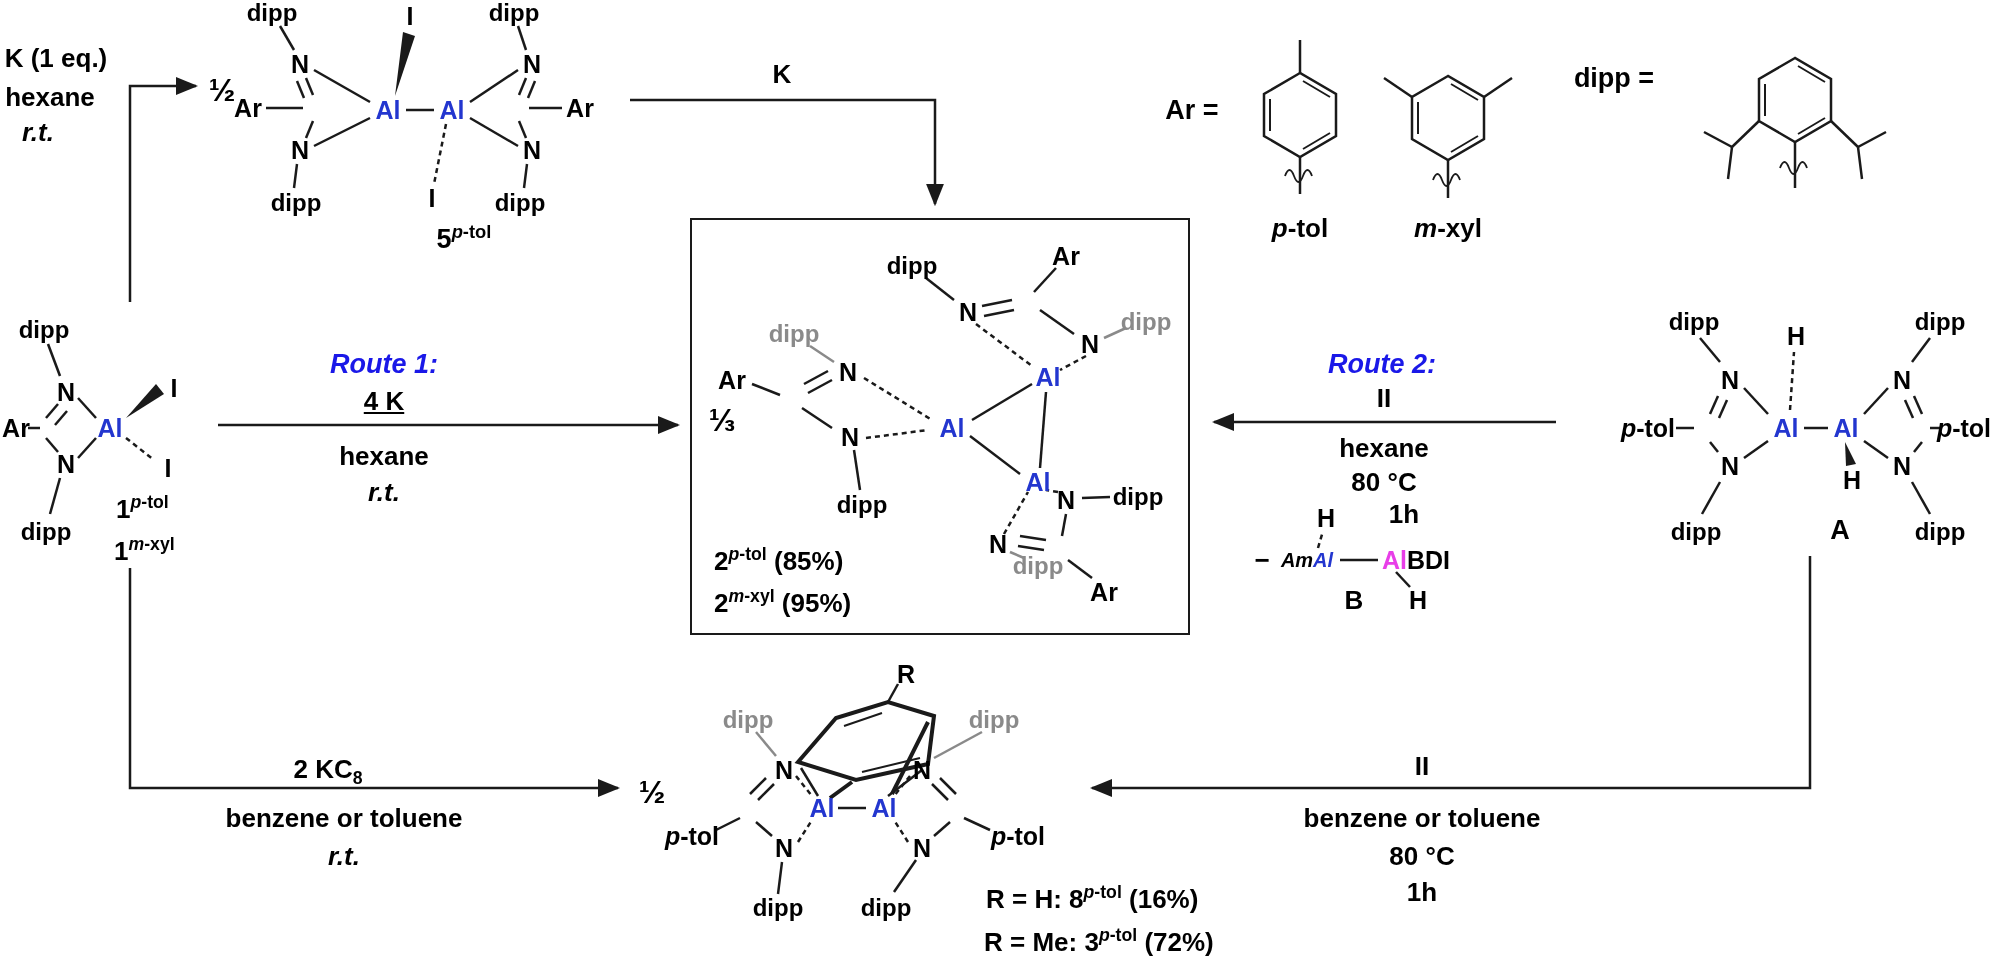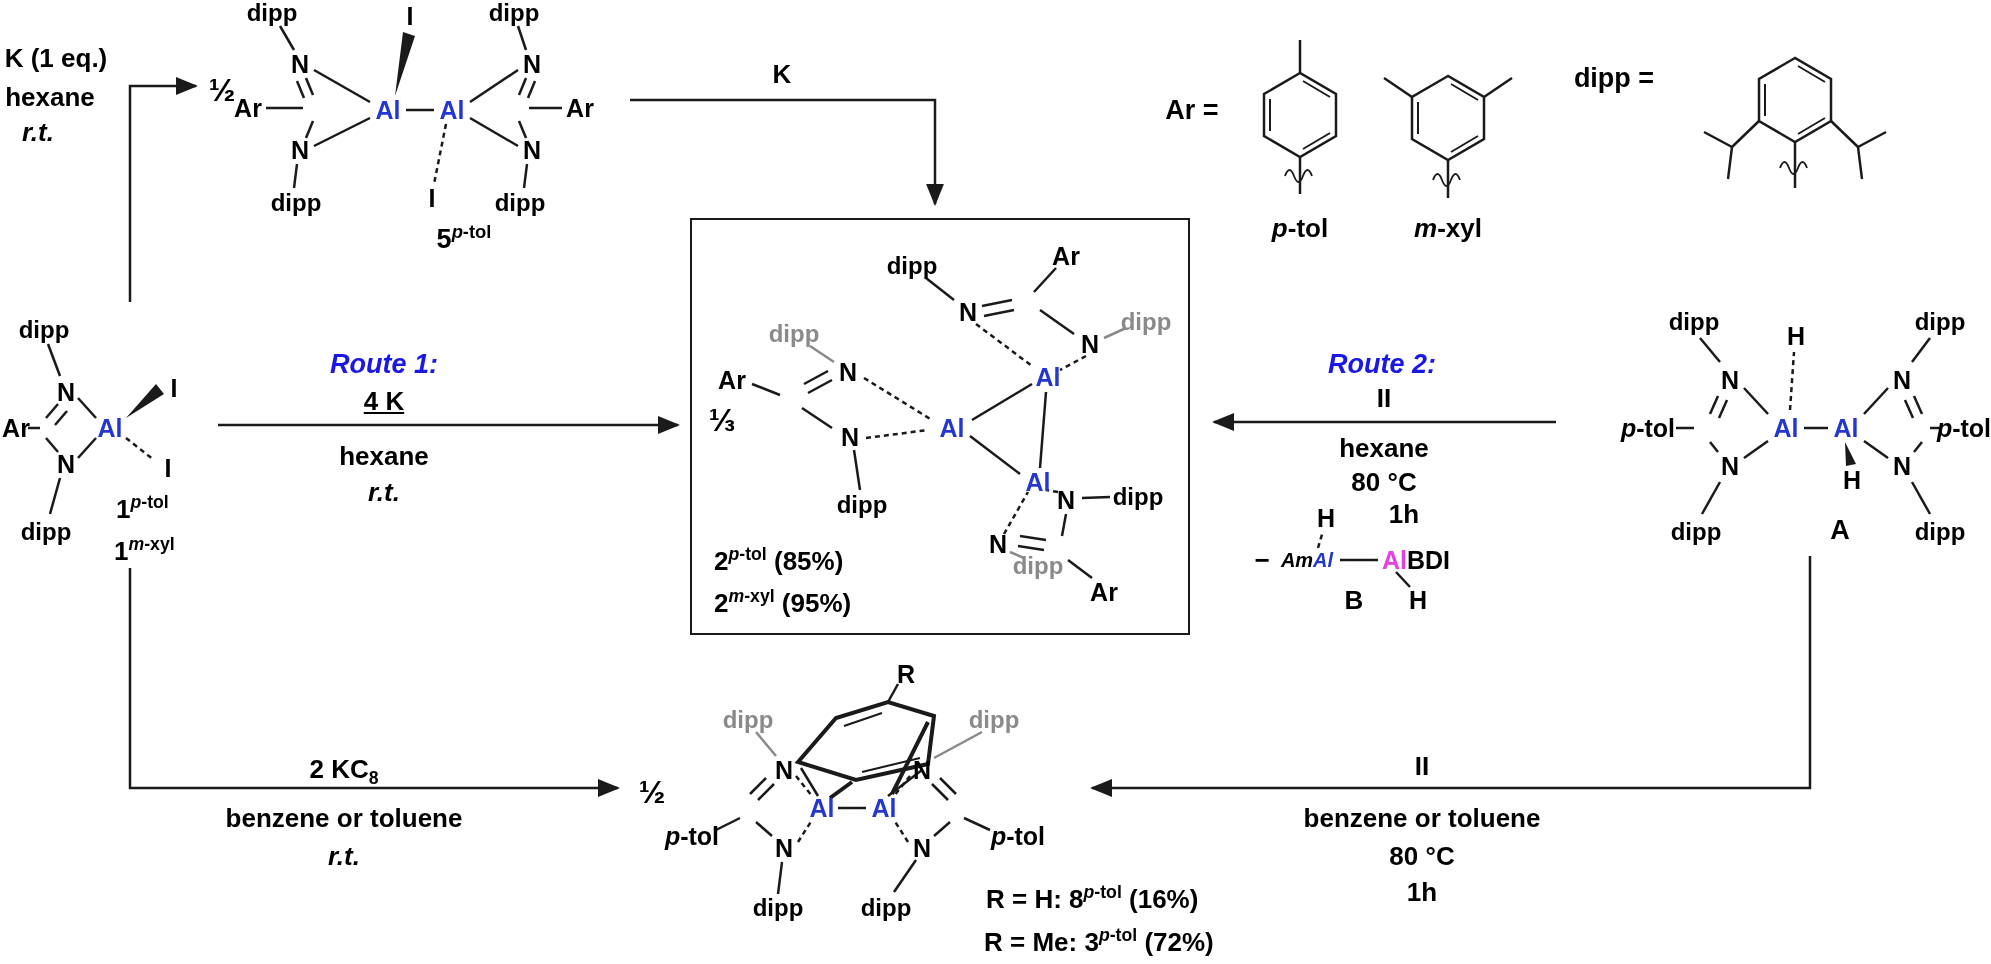--- a/index.html
+++ b/index.html
@@ -292,21 +292,21 @@
       <span class="lbl" style="left: 1648px; top: 428px; font-size: 25px;"><span style="font-style: italic;">p</span><span>-tol</span></span>
       <span class="lbl" style="left: 1786px; top: 428px; font-size: 25px; color: rgb(35, 54, 207);"><span>Al</span></span>
       <span class="lbl" style="left: 1846px; top: 428px; font-size: 25px; color: rgb(35, 54, 207);"><span>Al</span></span>
       <span class="lbl" style="left: 1964px; top: 428px; font-size: 25px;"><span style="font-style: italic;">p</span><span>-tol</span></span>
       <span class="lbl" style="left: 1730px; top: 466px; font-size: 25px;"><span>N</span></span>
       <span class="lbl" style="left: 1902px; top: 466px; font-size: 25px;"><span>N</span></span>
       <span class="lbl" style="left: 1852px; top: 480px; font-size: 25px;"><span>H</span></span>
       <span class="lbl" style="left: 1696px; top: 532px; font-size: 24px;"><span>dipp</span></span>
       <span class="lbl" style="left: 1840px; top: 530px; font-size: 27px;"><span>A</span></span>
       <span class="lbl" style="left: 1940px; top: 532px; font-size: 24px;"><span>dipp</span></span>
-      <span class="lbl" style="left: 344px; top: 772px; font-size: 26px;"><span>2 KC</span><sub>8</sub></span>
+      <span class="lbl" style="left: 328px; top: 772px; font-size: 26px;"><span>2 KC</span><sub>8</sub></span>
       <span class="lbl" style="left: 344px; top: 818px; font-size: 26px;"><span>benzene or toluene</span></span>
       <span class="lbl" style="left: 344px; top: 856px; font-size: 26px; font-style: italic;"><span>r.t.</span></span>
       <span class="lbl" style="left: 652px; top: 792px; font-size: 32px;"><span>½</span></span>
       <span class="lbl" style="left: 906px; top: 674px; font-size: 25px;"><span>R</span></span>
       <span class="lbl" style="left: 748px; top: 720px; font-size: 24px; color: rgb(138, 138, 138);"><span>dipp</span></span>
       <span class="lbl" style="left: 994px; top: 720px; font-size: 24px; color: rgb(138, 138, 138);"><span>dipp</span></span>
       <span class="lbl" style="left: 784px; top: 770px; font-size: 25px;"><span>N</span></span>
       <span class="lbl" style="left: 922px; top: 770px; font-size: 25px;"><span>N</span></span>
       <span class="lbl" style="left: 692px; top: 836px; font-size: 25px;"><span style="font-style: italic;">p</span><span>-tol</span></span>
       <span class="lbl" style="left: 822px; top: 808px; font-size: 25px; color: rgb(35, 54, 207);"><span>Al</span></span>

